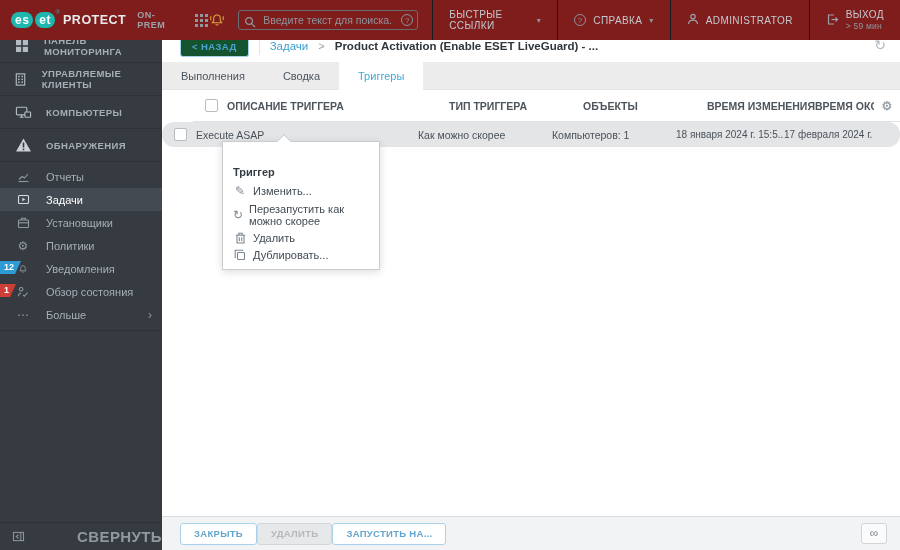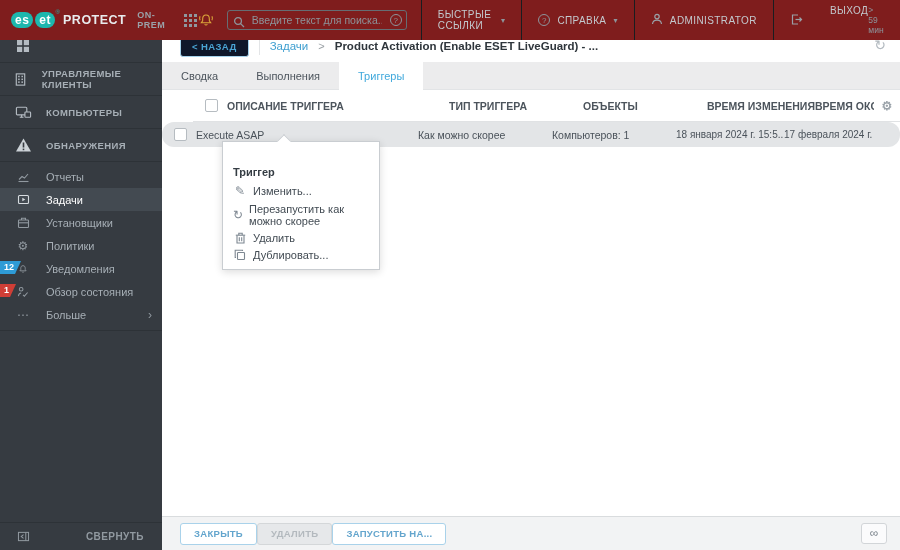--- a/index.html
+++ b/index.html
@@ -23,47 +23,47 @@
   .search-wrap { position:relative; margin-right:14px; }
   .search-input { width:180px; height:20px; background:transparent; border:1px solid #666d73; border-radius:3px;
                   color:#d2d6da; font-size:10.5px; padding:0 24px 0 24px; outline:none; font-family:inherit; }
   .search-input::placeholder { color:#8d949b; }
   .search-mag { position:absolute; left:6px; top:4px; }
   .search-help { position:absolute; right:5px; top:4px; width:12px; height:12px; border:1px solid #8d949b;
                  border-radius:50%; color:#8d949b; font-size:8px; line-height:11px; text-align:center; }
   .tb-section { display:flex; align-items:center; gap:7px; height:100%; padding:0 16px;
                 border-left:1px solid #191d20; font-size:10px; letter-spacing:.4px; cursor:pointer; color:#c3c9ce; }
   .chev { font-size:8px; color:#8d949b; }
-  .logout-lines { display:flex; flex-direction:row; line-height:1.2;margin-left:20px; }
+  .logout-lines { display:flex; flex-direction:column; line-height:1.2; }
   .logout-sub { font-size:8.5px; color:#8d949b; letter-spacing:.2px; }
 
   
   .sidebar { position:absolute; top:30px; left:0; width:162px; height:520px; background:#363b41; z-index:10; }
   .side-item { display:flex; align-items:center; cursor:pointer; color:#a7afb6; }
   .side-item .ic { width:46px; display:flex; justify-content:center; align-items:center; color:#b4bbc2; }
   .side-primary .side-item { height:33px; border-bottom:1px solid #2d3237; font-size:9.5px; font-weight:bold; letter-spacing:.4px; }
   .side-secondary { padding-top:3px; border-bottom:1px solid #2d3237; padding-bottom:4px; }
   .side-secondary .side-item { height:23px; font-size:11px; }
   .side-secondary .side-item .ic { color:#9199a0; }
   .side-item.active { background:#434a51; color:#fff; }
   .side-item.active .ic { color:#d7dce0; }
   .side-more-chev { margin-left:auto; margin-right:10px; color:#8f979e; font-size:12px; }
   .side-badge { position:absolute; left:0; color:#fff; font-size:9px; font-weight:bold; line-height:13px;
                 padding:0 7px 0 4px; clip-path:polygon(0 0,100% 0,calc(100% - 6px) 100%,0 100%); z-index:12; }
   .badge-blue { top:261px; background:#2e9bd6; }
   .badge-red  { top:284px; background:#cf3e36; }
   .collapse-row { position:absolute; bottom:0; left:0; width:162px; height:28px; border-top:1px solid #2d3237;
-                  display:flex; align-items:center; cursor:pointer; color:#9199a0; font-size:10px;
+                  display:flex; align-items:center; cursor:pointer; color:#9199a0; font-size:15px;
                   font-weight:bold; letter-spacing:.4px;gap:40px; }
   .collapse-row .ic { width:46px; display:flex; justify-content:center; }
 
   
   .main { position:absolute; top:30px; left:162px; width:738px; height:520px; background:#fff; }
   .crumb-bar { height:32px; display:flex; align-items:center; padding-left:18px; gap:10px; position:relative; }
-  .back-btn { border:1px solid #a6d3ec; border-radius:3px; background:#0f172a; color:#4aa4d4; font-size:9.5px;
+  .back-btn { border:1px solid #a6d3ec; border-radius:3px; background:#14532d; color:#4aa4d4; font-size:9.5px;
               font-weight:bold; letter-spacing:.4px; padding:4px 11px; cursor:pointer; font-family:inherit; }
   .crumb-div { width:1px; height:18px; background:#e3e5e7; }
   .crumb-link { color:#3f9fd0; font-size:11.5px; cursor:pointer; text-decoration:none; }
   .crumb-sep { color:#9aa0a5; font-size:11px; }
   .crumb-current { color:#2f363c; font-size:11.5px; font-weight:bold; }
   .refresh-btn { position:absolute; right:14px; top:7px; color:#b3bac0; font-size:14px; cursor:pointer; }
 
   .tabbar { height:28px; background:#ececed; display:flex; border-bottom:1px solid #e2e4e6; }
   .tab { padding:0 19px; display:flex; align-items:center; font-size:11px; color:#4c545c; cursor:pointer; }
   .tab.active { background:#fff; color:#41a9dc; margin-bottom:-1px; border-bottom:1px solid #fff; }
@@ -178,20 +178,21 @@
   <div class="side-primary">
     <div class="side-item">
       <span class="ic">
         <svg width="16" height="16" viewBox="0 0 16 16" fill="currentColor">
           <rect x="2" y="2" width="5.2" height="5.2"></rect>
             <rect x="8.8" y="2" width="5.2" height="5.2"></rect>
           <rect x="2" y="8.8" width="5.2" height="5.2"></rect>
             <rect x="8.8" y="8.8" width="5.2" height="5.2"></rect>
         </svg>
       </span>
+      <span>ПАНЕЛЬ МОНИТОРИНГА</span>
     </div>
     <div class="side-item">
       <span class="ic">
         <svg width="15" height="15" viewBox="0 0 16 16" fill="none" stroke="currentColor" stroke-width="1.2">
           <rect x="3.5" y="2" width="9" height="12"></rect>
           <g fill="currentColor" stroke="none">
             <rect x="5.5" y="4" width="1.6" height="1.6"></rect>
               <rect x="9" y="4" width="1.6" height="1.6"></rect>
             <rect x="5.5" y="7" width="1.6" height="1.6"></rect>
               <rect x="9" y="7" width="1.6" height="1.6"></rect>
@@ -305,24 +306,24 @@
     <button class="back-btn">&lt; НАЗАД</button>
     <span class="crumb-div"></span>
     <a class="crumb-link">Задачи</a>
     <span class="crumb-sep">&gt;</span>
     <span class="crumb-current">Product Activation (Enable ESET LiveGuard) - ...</span>
     <span class="refresh-btn">↻</span>
   </div>
 
   <div class="tabbar">
     <div class="tab">
+      <span>Выполнения</span>
+    </div>
+    <div class="tab">
       <span>Сводка</span>
-    </div>
-    <div class="tab">
-      <span>Выполнения</span>
     </div>
     <div class="tab active">
       <span>Триггеры</span>
     </div>
   </div>
 
   <div class="thead grid-cols">
     <span class="cb"></span>
     <span class="cell">ОПИСАНИЕ ТРИГГЕРА</span>
     <span class="cell">ТИП ТРИГГЕРА</span>

